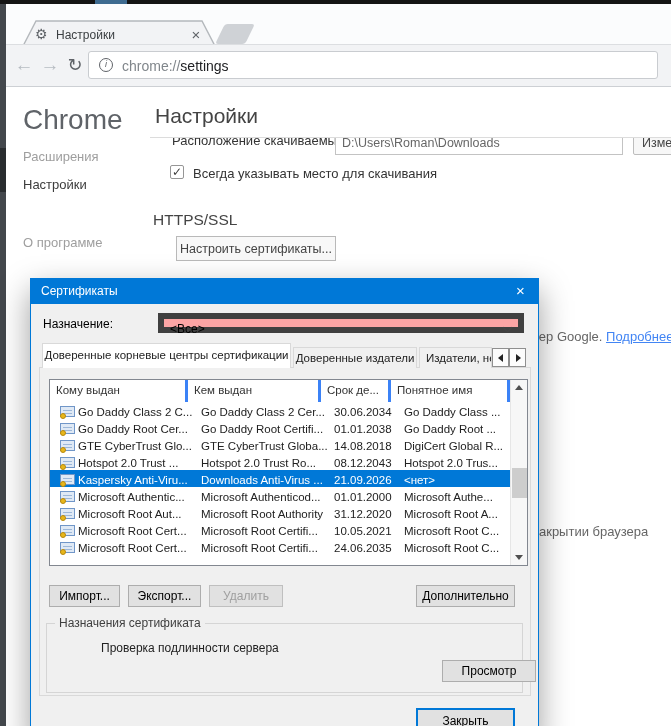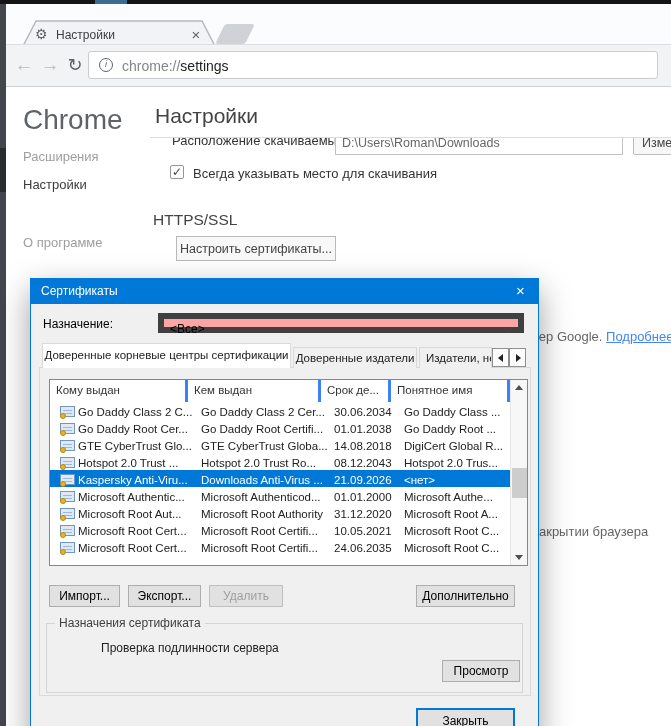--- a/index.html
+++ b/index.html
@@ -86,21 +86,21 @@
   .tri-d{left:4px;top:5px;border-left:4px solid transparent;border-right:4px solid transparent;border-top:5px solid #505050;}
   .scroll-thumb{position:absolute;left:1px;top:88px;width:15px;height:30px;background:#cdcdcd;}
   .win-btn{height:22px;background:#e1e1e1;border:1px solid #adadad;font-size:12px;color:#000;text-align:center;padding-top:3px;cursor:pointer;z-index:2;}
   .btn-import{left:18px;top:306px;width:71px;}
   .btn-export{left:97px;top:306px;width:73px;}
   .btn-delete{left:178px;top:306px;width:74px;border-color:#bfbfbf;color:#9f9f9f;cursor:default;}
   .btn-advanced{left:385px;top:306px;width:99px;}
   .groupbox{left:15px;top:344px;width:477px;height:70px;border:1px solid #d5d5d5;z-index:2;}
   .gb-label{position:absolute;left:8px;top:-8px;background:#f0f0f0;padding:0 4px;font-size:12px;color:#404040;white-space:nowrap;}
   .gb-text{position:absolute;left:7px;top:17px;font-size:12px;color:#222;margin-left:47px;}
-  .btn-view{position:absolute;left:395px;top:36px;width:78px;height:22px;}
+  .btn-view{position:absolute;left:395px;top:36px;width:94px;height:22px;}
   .btn-close{left:385px;top:429px;width:99px;height:28px;border:2px solid #0078d7;padding-top:4px;}
 </style>
 </head>
 <body>
 
 <div class="stage">
 
   <div class="abs top-strip"></div>
   <div class="abs top-strip-seg"></div>
   <div class="abs left-strip"></div>

